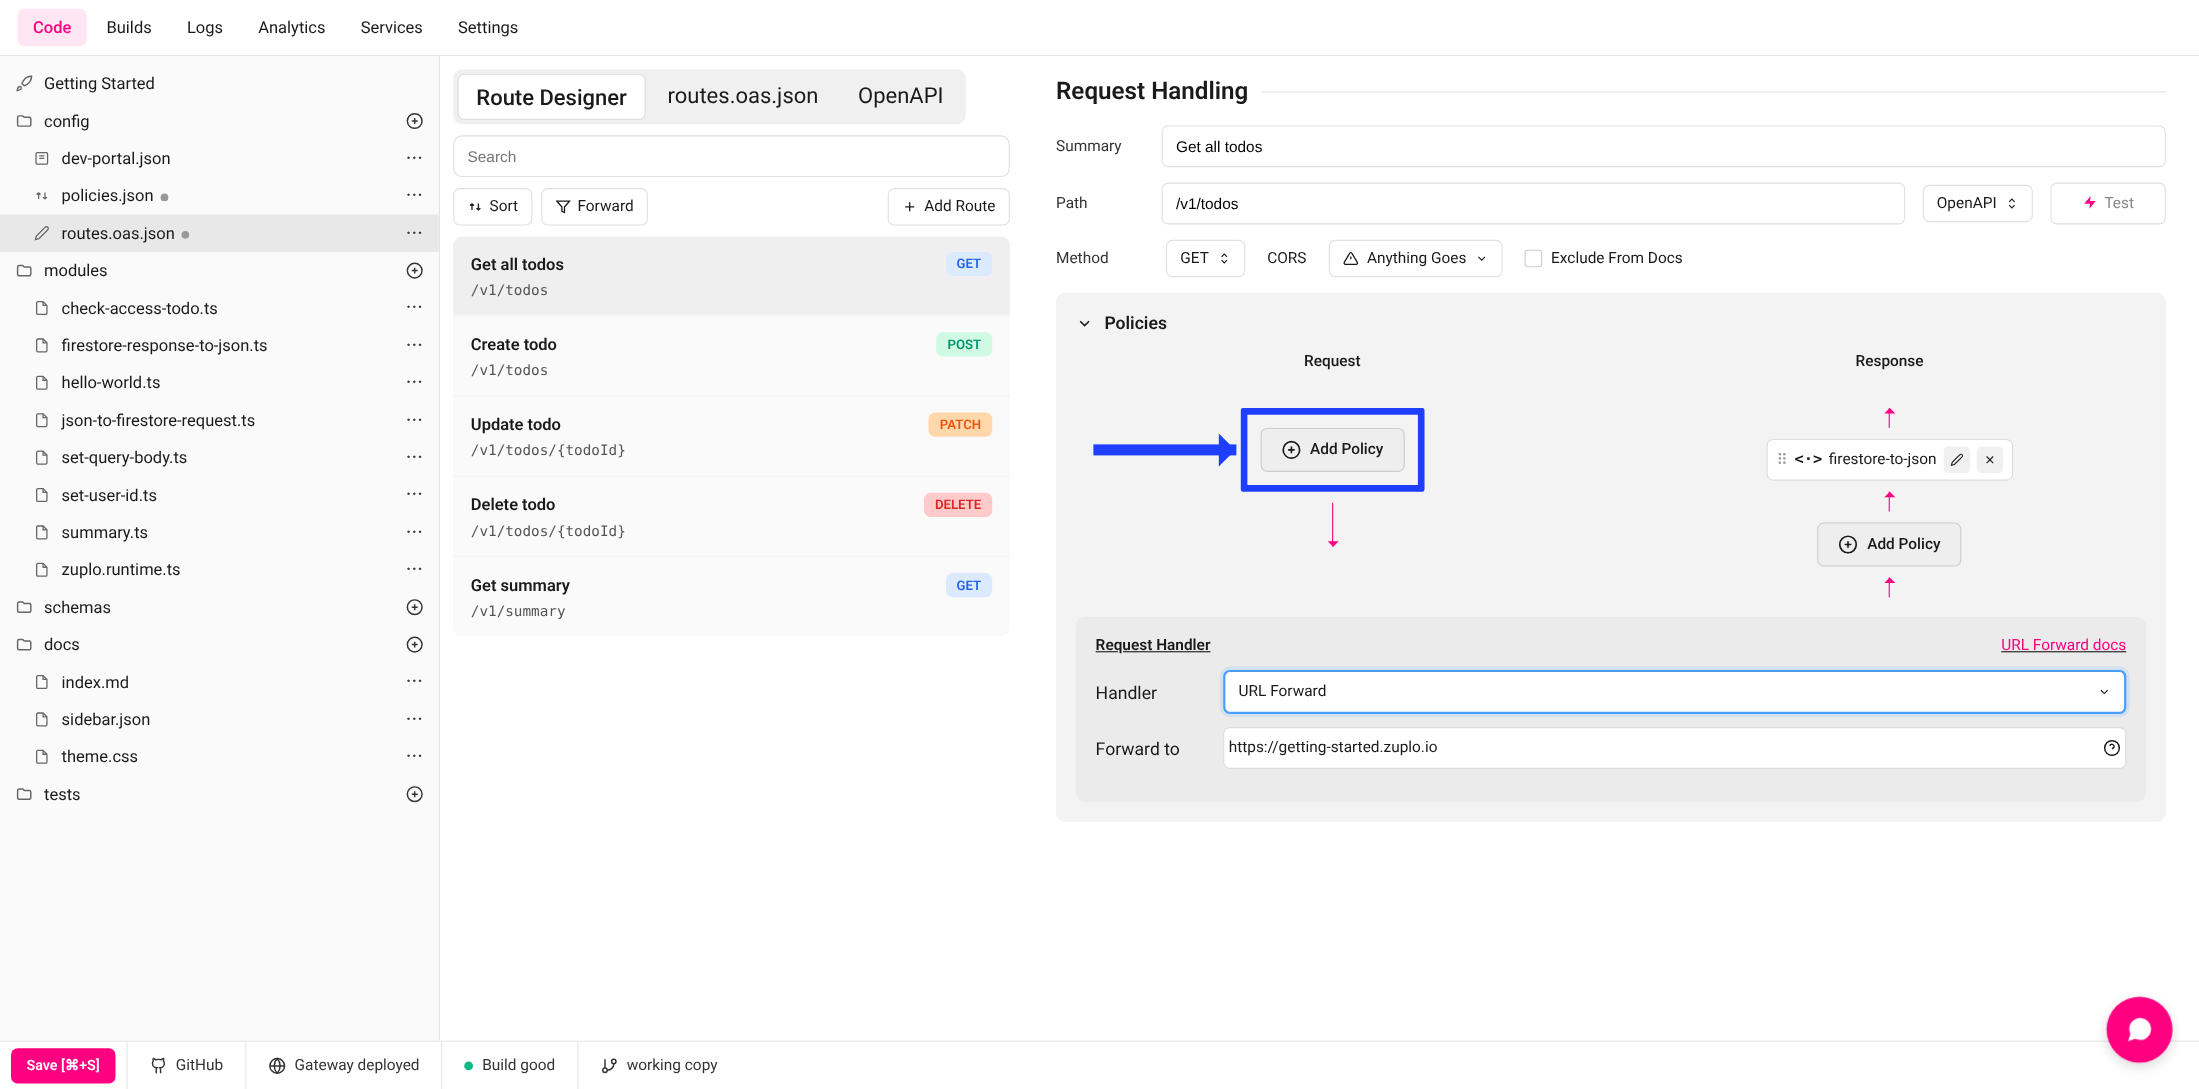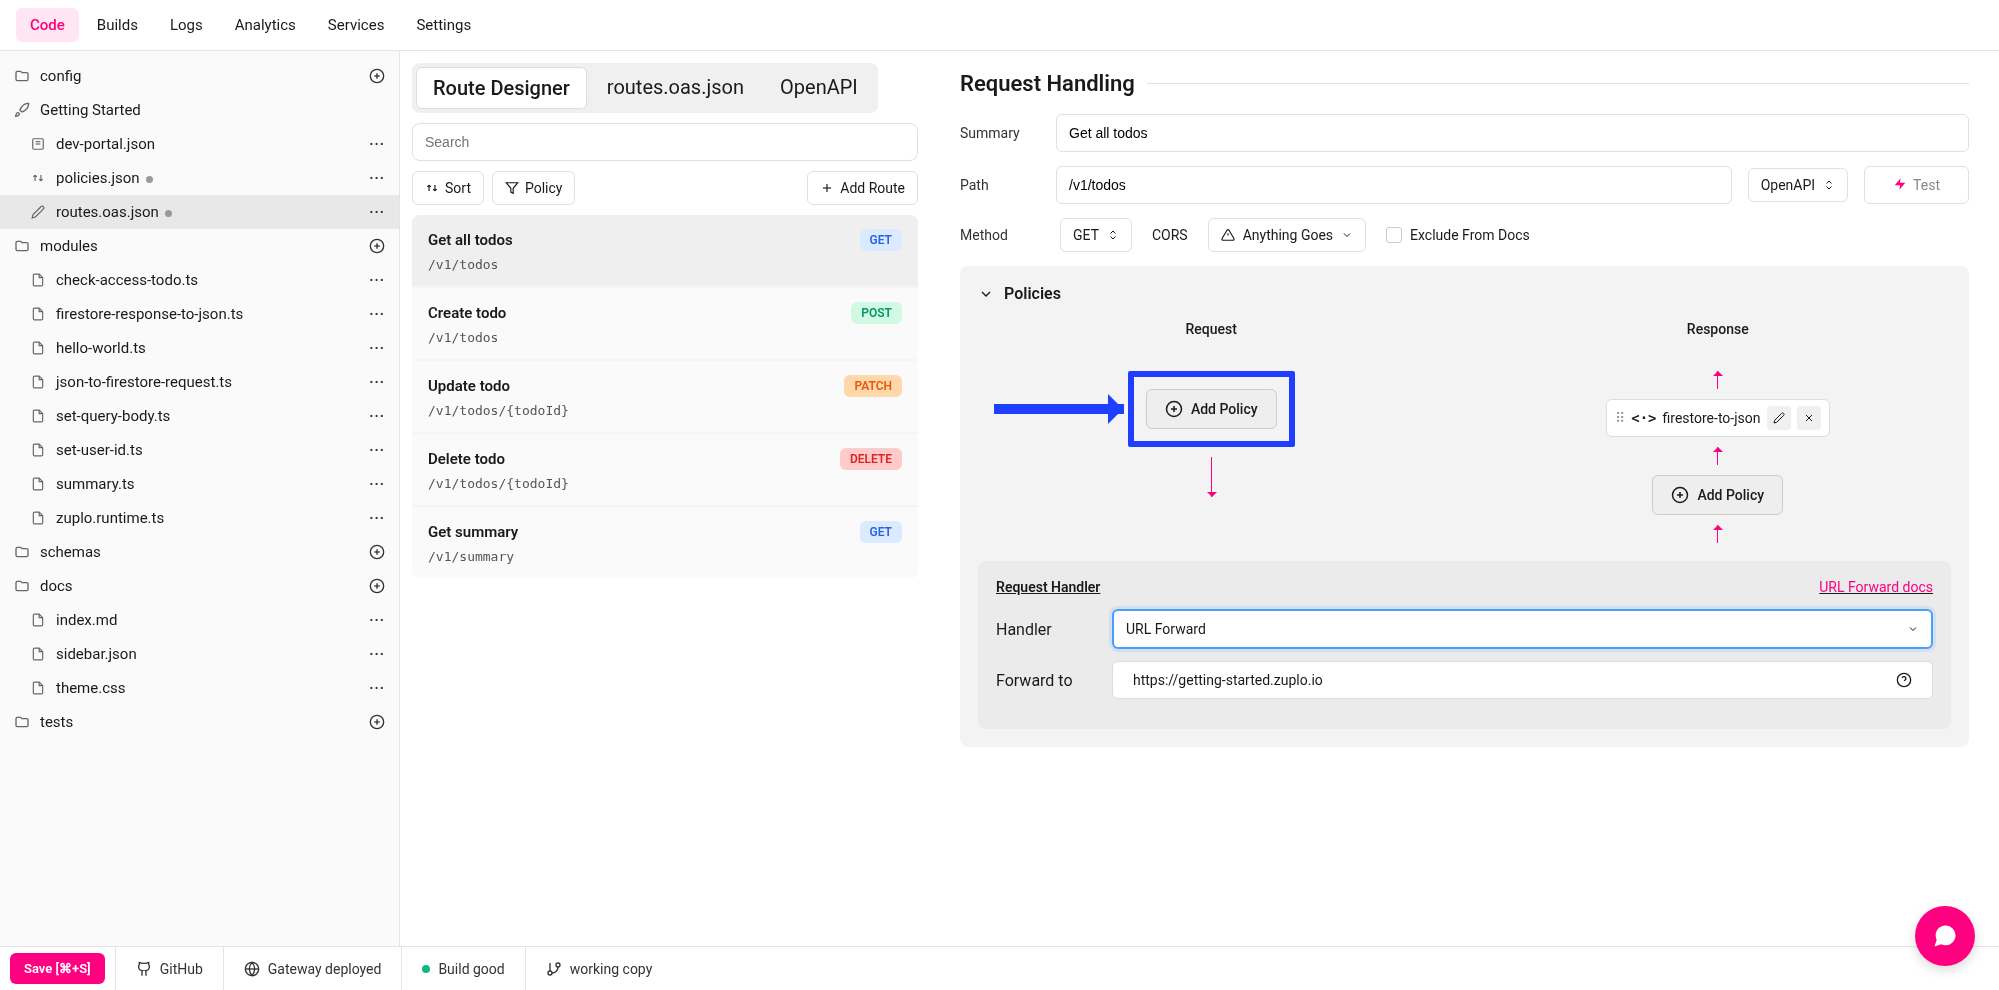--- a/index.html
+++ b/index.html
@@ -65,21 +65,21 @@
 .policy-chip .grip { color: #999; cursor: grab; }
 .policy-chip .code-icon { font-family: monospace; font-weight: bold; }
 .policy-chip .edit, .policy-chip .close { width: 24px; height: 24px; display: flex; align-items: center; justify-content: center; background: #f0f0f0; border-radius: 4px; cursor: pointer; }
 .handler-panel { background: #ebebeb; border-radius: 8px; padding: 18px; margin-top: 18px; }
 .handler-top { display: flex; justify-content: space-between; margin-bottom: 14px; text-decoration: underline; }
 .handler-top .title { font-weight: 600; }
 .handler-top .link { color: #ff0080; cursor: pointer; }
 .handler-row { display: flex; align-items: center; gap: 16px; margin-bottom: 12px; }
 .handler-label { width: 100px; font-size: 16px; }
 .handler-select { flex: 1; padding: 10px 12px; border: 2px solid #4a9eff; border-radius: 6px; background: #fff; display: flex; justify-content: space-between; align-items: center; box-shadow: 0 0 0 3px rgba(74,158,255,0.15); }
-.handler-input { flex: 1; padding: 10px 20px; border: 1px solid #ddd; border-radius: 6px; background: #fff; display: flex; justify-content: space-between; align-items: center; }
+.handler-input { flex: 1; padding: 10px 4px; border: 1px solid #ddd; border-radius: 6px; background: #fff; display: flex; justify-content: space-between; align-items: center; }
 .bottom-bar { display: flex; align-items: center; border-top: 1px solid #e5e5e5; background: #fff; height: 44px; }
 .save-btn { background: #ff0080; color: #fff; padding: 8px 14px; border-radius: 6px; margin: 0 10px; font-weight: 600; font-size: 13px; cursor: pointer; }
 .bb-item { display: flex; align-items: center; gap: 8px; padding: 0 20px; height: 100%; border-left: 1px solid #e5e5e5; font-size: 14px; color: #333; cursor: pointer; }
 .status-dot { width: 8px; height: 8px; border-radius: 50%; }
 .status-dot.green { background: #10b981; }
 .chat-bubble { position: fixed; bottom: 24px; right: 24px; width: 60px; height: 60px; background: #ff0080; border-radius: 50%; display: flex; align-items: center; justify-content: center; cursor: pointer; box-shadow: 0 4px 12px rgba(0,0,0,0.15); }
 svg { display: block; }
 </style>
 </head>
 <body>
@@ -92,40 +92,40 @@
   <div class="top-nav-item">Services</div>
   <div class="top-nav-item">Settings</div>
 </div>
 
 <div class="main-area">
 
   <div class="sidebar">
     <div class="sb-row">
       <span class="icon">
           <svg width="16" height="16" viewBox="0 0 24 24" fill="none" stroke="currentColor" stroke-width="2">
+            <path d="M4.5 16.5c-1.5 1.26-2 5-2 5s3.74-.5 5-2c.71-.84.7-2.13-.09-2.91a2.18 2.18 0 0 0-2.91-.09z"></path>
+            <path d="m12 15-3-3a22 22 0 0 1 2-3.95A12.88 12.88 0 0 1 22 2c0 2.72-.78 7.5-6 11a22.35 22.35 0 0 1-4 2z"></path>
+          </svg>
+        </span>
+      <span class="label">Getting Started</span>
+    </div>
+    <div class="sb-row">
+      <span class="icon">
+          <svg width="16" height="16" viewBox="0 0 24 24" fill="none" stroke="currentColor" stroke-width="2">
             <path d="M3 7v10a2 2 0 0 0 2 2h14a2 2 0 0 0 2-2V9a2 2 0 0 0-2-2h-7l-2-2H5a2 2 0 0 0-2 2z"></path>
           </svg>
         </span>
       <span class="label">config</span>
       <span class="plus">
           <svg width="16" height="16" viewBox="0 0 24 24" fill="none" stroke="currentColor" stroke-width="2">
             <circle cx="12" cy="12" r="10"></circle>
             <line x1="12" y1="8" x2="12" y2="16"></line>
             <line x1="8" y1="12" x2="16" y2="12"></line>
           </svg>
         </span>
-    </div>
-    <div class="sb-row">
-      <span class="icon">
-          <svg width="16" height="16" viewBox="0 0 24 24" fill="none" stroke="currentColor" stroke-width="2">
-            <path d="M4.5 16.5c-1.5 1.26-2 5-2 5s3.74-.5 5-2c.71-.84.7-2.13-.09-2.91a2.18 2.18 0 0 0-2.91-.09z"></path>
-            <path d="m12 15-3-3a22 22 0 0 1 2-3.95A12.88 12.88 0 0 1 22 2c0 2.72-.78 7.5-6 11a22.35 22.35 0 0 1-4 2z"></path>
-          </svg>
-        </span>
-      <span class="label">Getting Started</span>
     </div>
     <div class="sb-row indent">
       <span class="icon">
           <svg width="14" height="14" viewBox="0 0 24 24" fill="none" stroke="currentColor" stroke-width="2">
             <rect x="3" y="3" width="18" height="18" rx="2"></rect>
             <line x1="8" y1="8" x2="16" y2="8"></line>
             <line x1="8" y1="12" x2="16" y2="12"></line>
           </svg>
         </span>
       <span class="label">dev-portal.json</span>
@@ -342,21 +342,21 @@
               </svg>
             </span>
           <span>Sort</span>
         </div>
         <div class="tb-btn">
           <span>
               <svg width="14" height="14" viewBox="0 0 24 24" fill="none" stroke="currentColor" stroke-width="2">
                 <polygon points="22 3 2 3 10 12.46 10 19 14 21 14 12.46 22 3"></polygon>
               </svg>
             </span>
-          <span>Policy</span>
+          <span>Forward</span>
         </div>
         <div class="spacer"></div>
         <div class="tb-btn">
           <span>
               <svg width="14" height="14" viewBox="0 0 24 24" fill="none" stroke="currentColor" stroke-width="2">
                 <line x1="12" y1="5" x2="12" y2="19"></line>
                 <line x1="5" y1="12" x2="19" y2="12"></line>
               </svg>
             </span>
           <span>Add Route</span>

